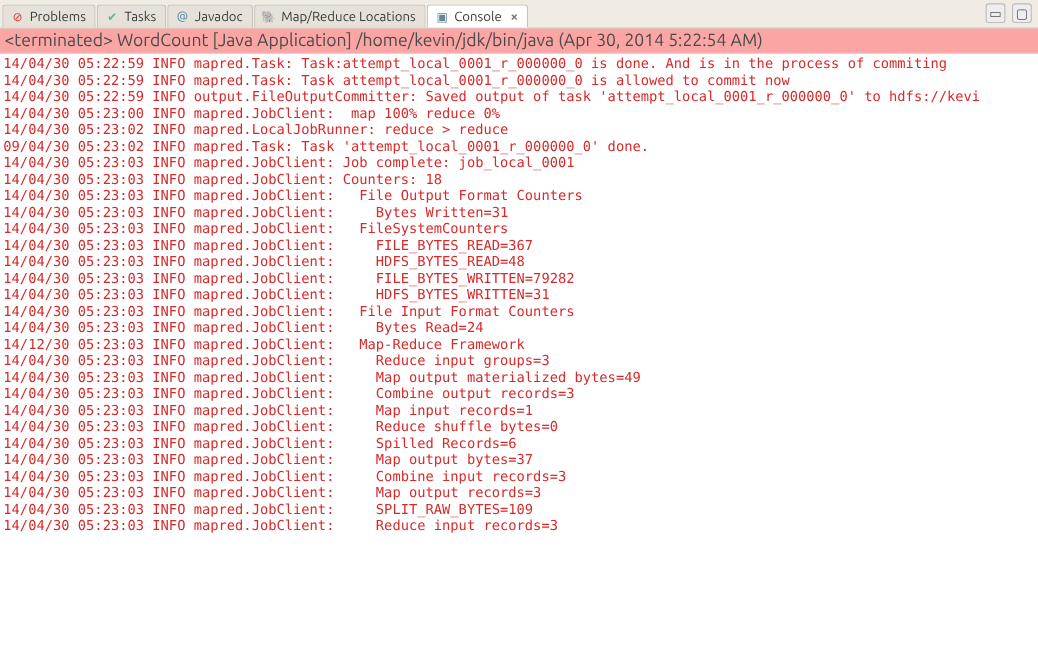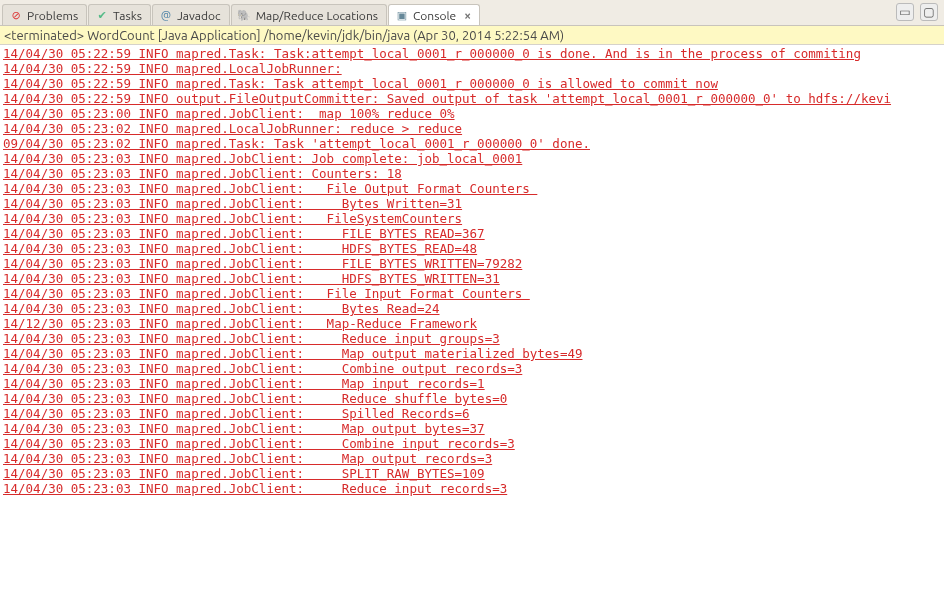--- a/index.html
+++ b/index.html
@@ -7,24 +7,24 @@
 
   .tabbar { display: flex; align-items: flex-end; height: 26px; background: #f0ece4; border-bottom: 1px solid #c8c4bc; padding-left: 2px; }
   .tab { display: flex; align-items: center; gap: 4px; padding: 3px 8px 3px 6px; background: #e6e2da; border: 1px solid #c8c4bc; border-bottom: none; border-radius: 3px 3px 0 0; margin-right: 1px; cursor: pointer; color: #3a3a3a; }
   .tab.active { background: #fff; font-weight: normal; }
   .tab .icon { width: 14px; height: 14px; display: inline-flex; align-items: center; justify-content: center; font-size: 11px; }
   .tab .close { margin-left: 4px; color: #777; font-weight: bold; }
 
   .window-ctrls { margin-left: auto; display: flex; gap: 6px; padding: 0 6px 4px; align-items: center; }
   .ctrl { width: 18px; height: 18px; border: 1px solid #bbb; border-radius: 3px; display: flex; align-items: center; justify-content: center; color: #555; font-size: 12px; background: #eee; cursor: pointer; }
 
-  .infoline { padding: 2px 4px; background: #fef9c3; color: #4a4a4a; font-size: 13px; border-bottom: 1px solid #d6d2ca; white-space: nowrap; overflow: hidden; }
+  .infoline { padding: 2px 4px; background: #fca5a5; color: #4a4a4a; font-size: 16px; border-bottom: 1px solid #d6d2ca; white-space: nowrap; overflow: hidden; }
 
   .console { background: #fff; height: calc(593px - 26px - 18px); overflow: hidden; padding: 1px 3px; }
-  .line { font-family: "DejaVu Sans Mono", "Menlo", "Consolas", monospace; font-size: 12.5px; line-height: 15px; color: #d72b2b; white-space: pre; letter-spacing: 0; text-decoration: underline; }
+  .line { font-family: "DejaVu Sans Mono", "Menlo", "Consolas", monospace; font-size: 12.5px; line-height: 15px; color: #d72b2b; white-space: pre; letter-spacing: 0; }
 
   
   .ic-problems { color: #d33; }
   .ic-tasks    { color: #5b8; }
   .ic-javadoc  { color: #58a; }
   .ic-map      { color: #bb9; }
   .ic-console  { color: #689; }
 </style>
 </head>
 <body>
@@ -63,21 +63,20 @@
   <span> </span>
   <span>WordCount [Java Application]</span>
   <span> </span>
   <span>/home/kevin/jdk/bin/java</span>
   <span> </span>
   <span>(Apr 30, 2014 5:22:54 AM)</span>
 </div>
 
 <div class="console" id="console">
     <div class="line">14/04/30 05:22:59 INFO mapred.Task: Task:attempt_local_0001_r_000000_0 is done. And is in the process of commiting</div>
-    <div class="line">14/04/30 05:22:59 INFO mapred.LocalJobRunner:</div>
     <div class="line">14/04/30 05:22:59 INFO mapred.Task: Task attempt_local_0001_r_000000_0 is allowed to commit now</div>
     <div class="line">14/04/30 05:22:59 INFO output.FileOutputCommitter: Saved output of task 'attempt_local_0001_r_000000_0' to hdfs://kevi</div>
     <div class="line">14/04/30 05:23:00 INFO mapred.JobClient:  map 100% reduce 0%</div>
     <div class="line">14/04/30 05:23:02 INFO mapred.LocalJobRunner: reduce &gt; reduce</div>
     <div class="line">09/04/30 05:23:02 INFO mapred.Task: Task 'attempt_local_0001_r_000000_0' done.</div>
     <div class="line">14/04/30 05:23:03 INFO mapred.JobClient: Job complete: job_local_0001</div>
     <div class="line">14/04/30 05:23:03 INFO mapred.JobClient: Counters: 18</div>
     <div class="line">14/04/30 05:23:03 INFO mapred.JobClient:   File Output Format Counters </div>
     <div class="line">14/04/30 05:23:03 INFO mapred.JobClient:     Bytes Written=31</div>
     <div class="line">14/04/30 05:23:03 INFO mapred.JobClient:   FileSystemCounters</div>

